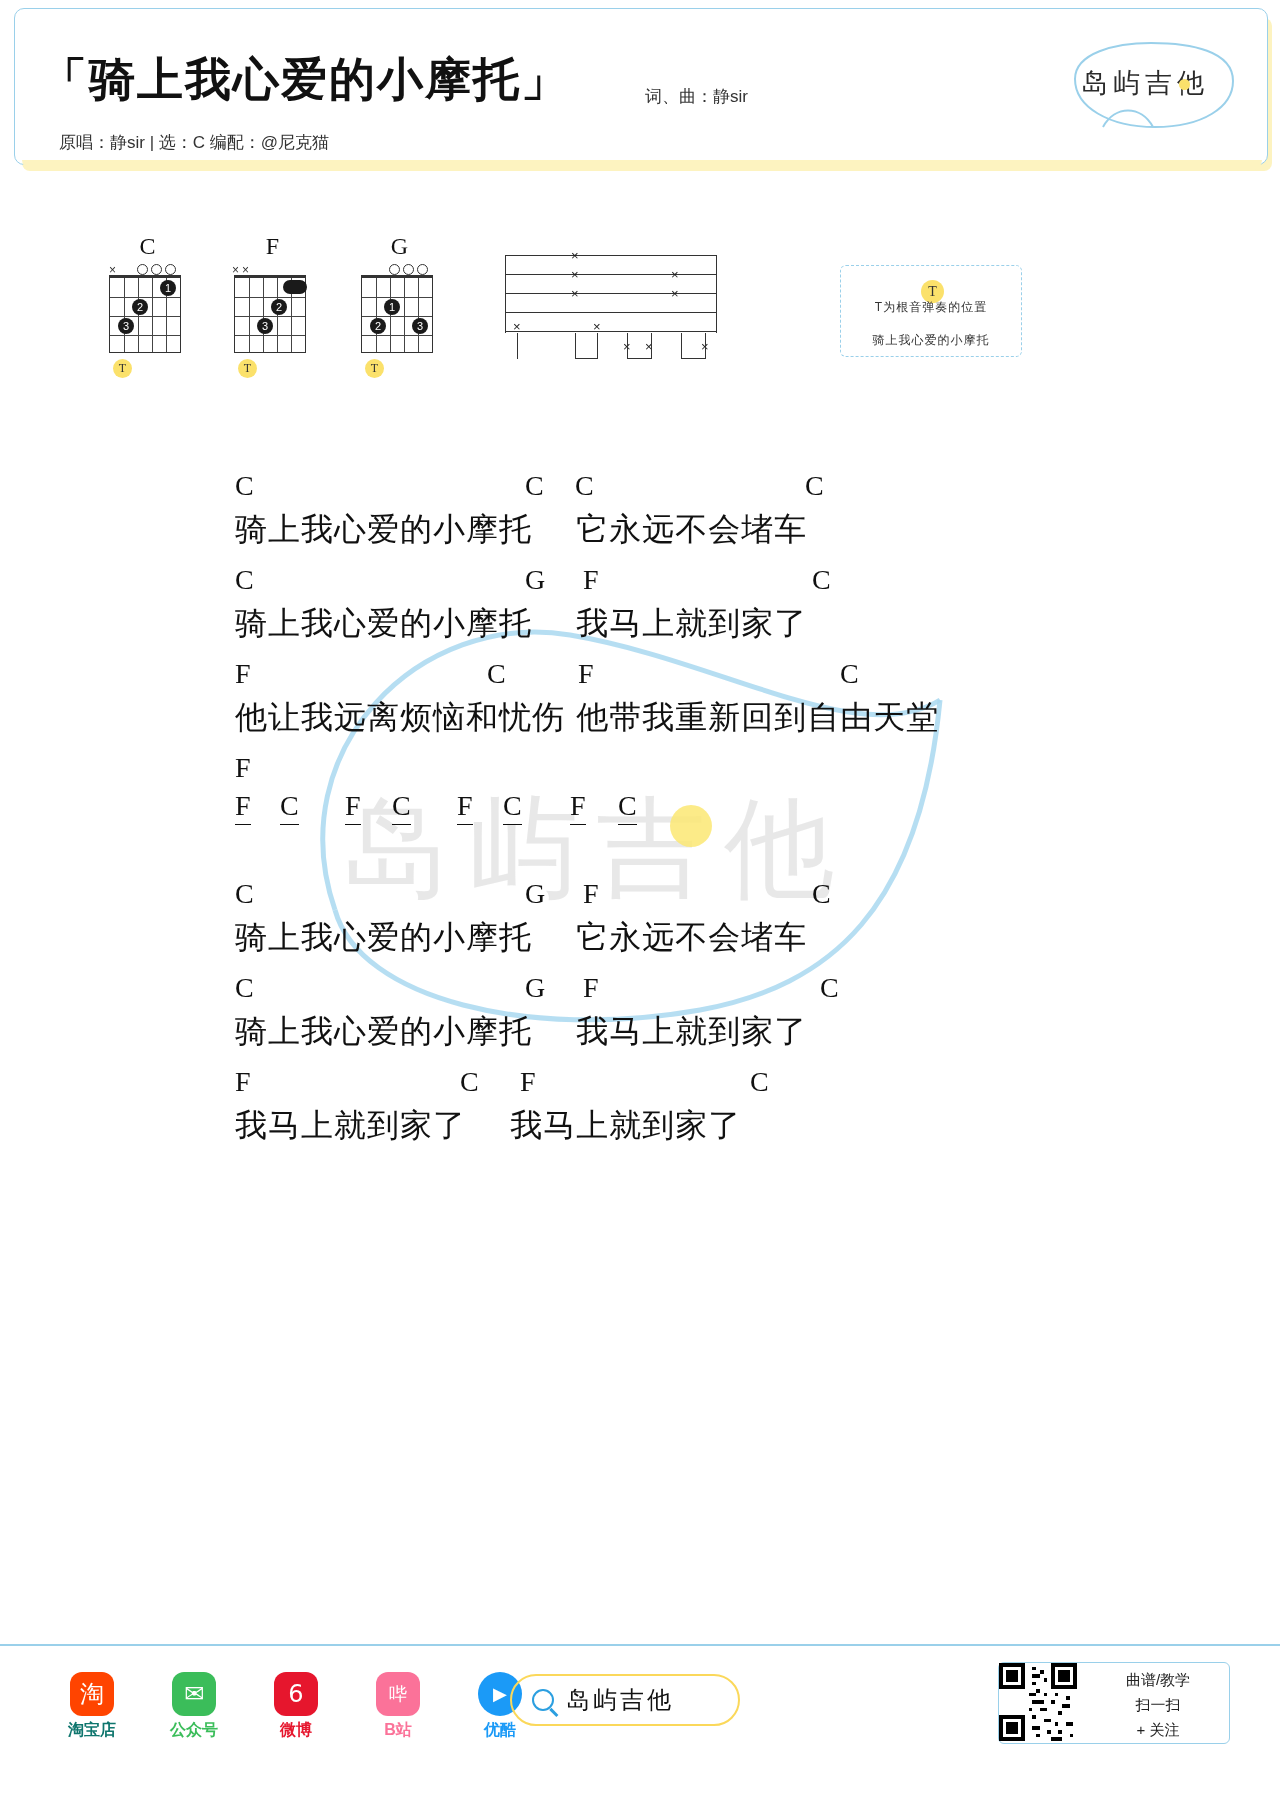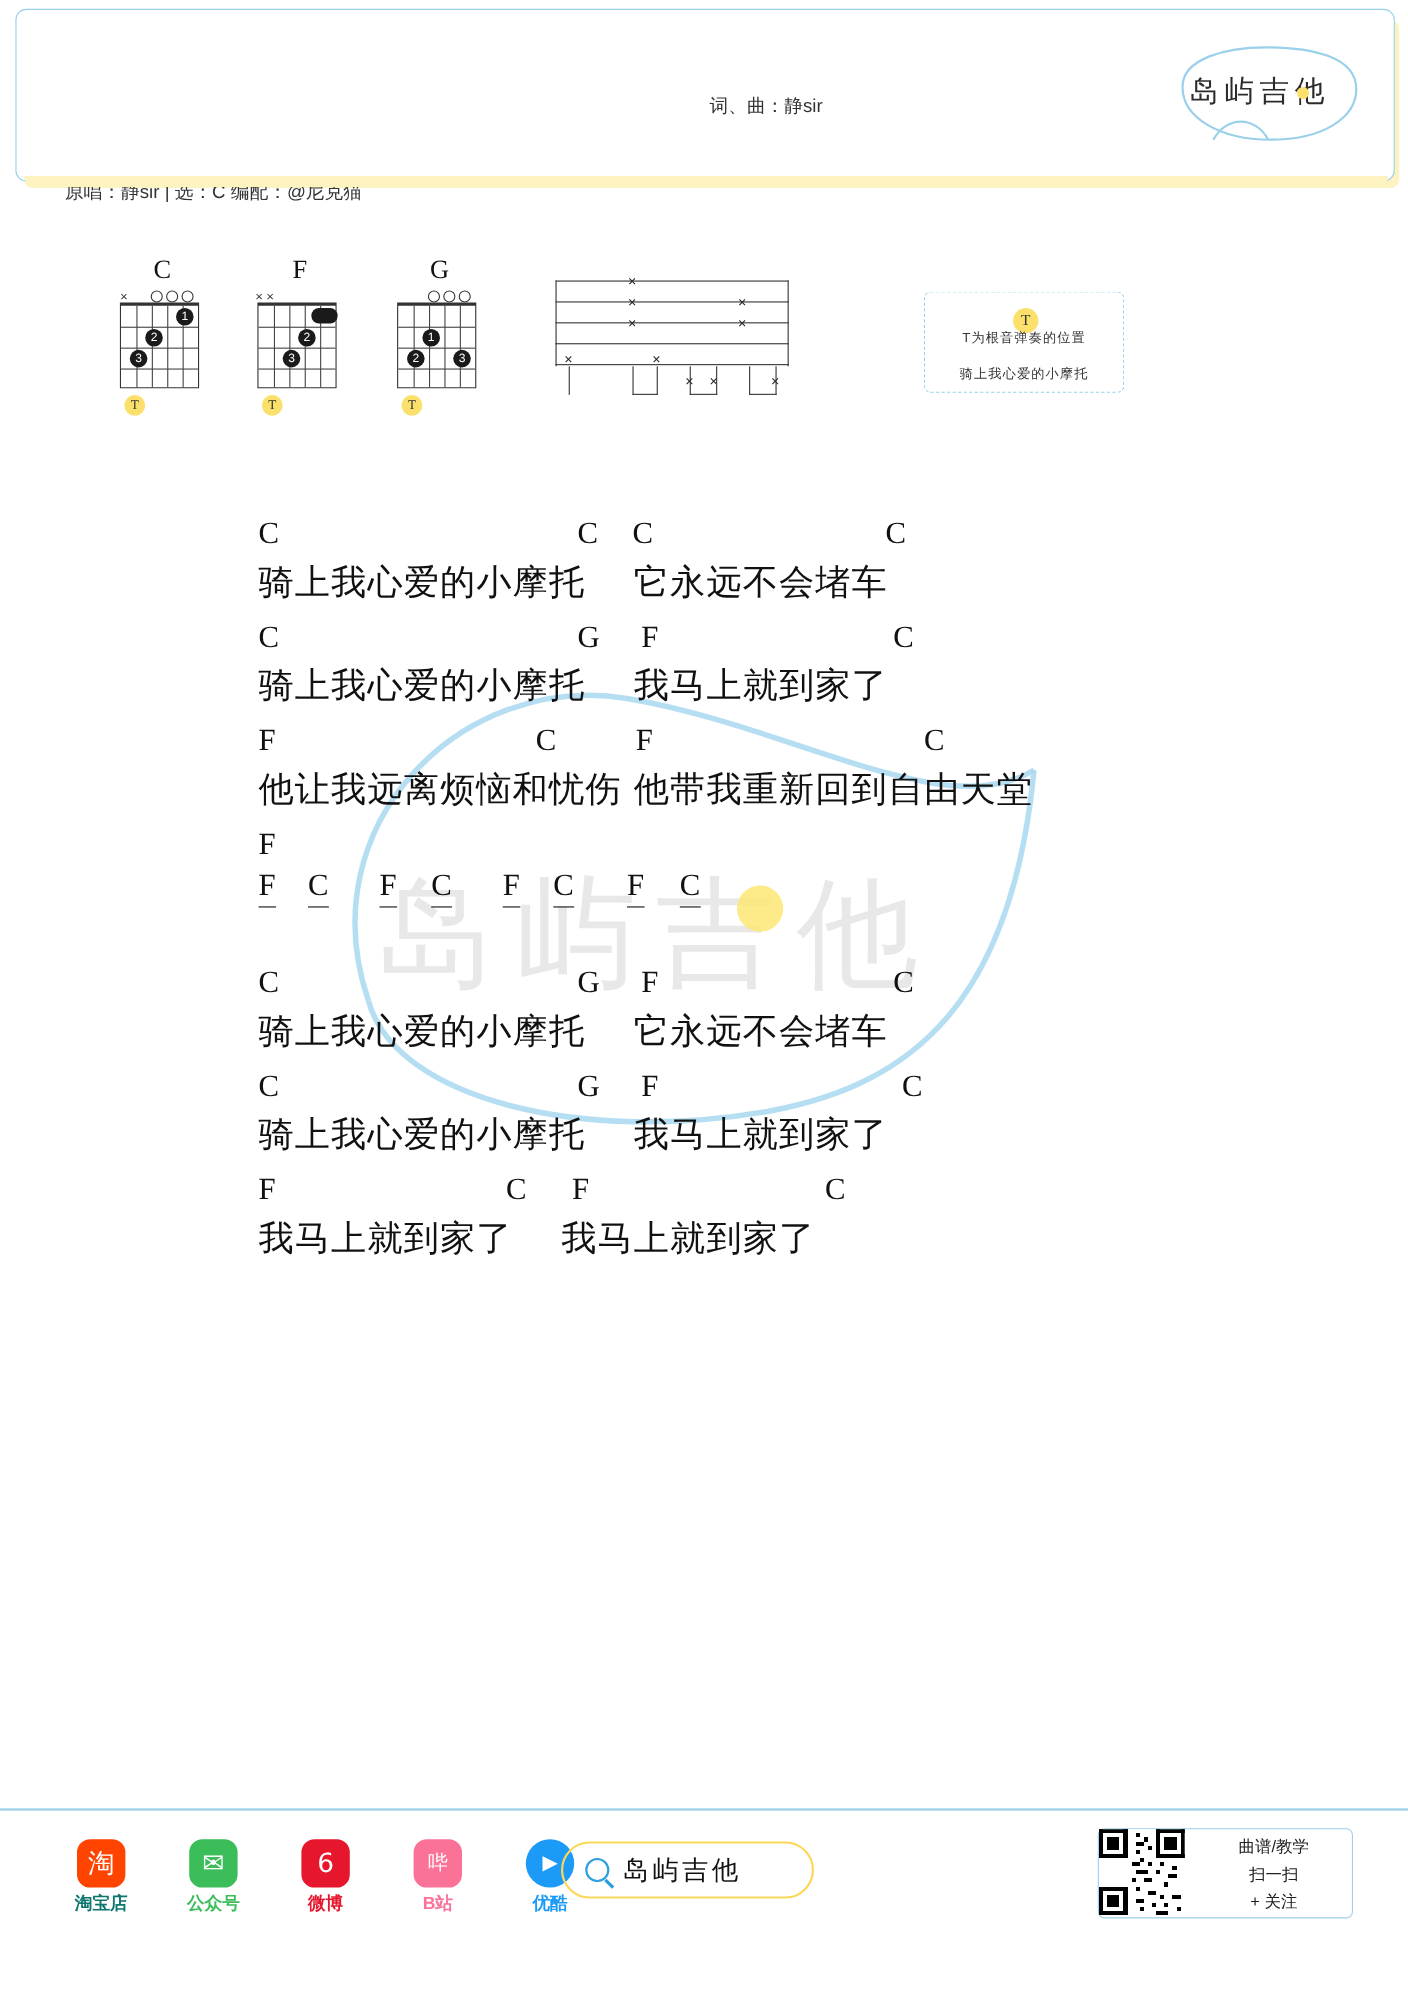--- a/index.html
+++ b/index.html
@@ -29,21 +29,21 @@
     font-family:"DejaVu Sans",sans-serif;
     color:#111;
     white-space:nowrap;
   }
   .credit-top{
     position:absolute;left:630px;top:76px;
     font-size:17px;color:#333;white-space:nowrap;
   }
   .credit-sub{
     position:absolute;left:44px;top:122px;
-    font-size:17px;color:#333;white-space:nowrap;margin-top:32px;
+    font-size:17px;color:#333;white-space:nowrap;
   }
   .logo-box{
     position:absolute;right:24px;top:26px;width:180px;height:100px;
   }
   .logo-text{
     position:absolute;left:18px;top:30px;
     font-size:27px;letter-spacing:5px;color:#2b2b2b;
     font-family:"DejaVu Sans",sans-serif;
   }
   .logo-dot{
@@ -170,20 +170,21 @@
     position:absolute;right:50px;top:16px;width:230px;height:80px;
     border:1.5px solid #9ad0ea;border-radius:6px;display:flex;margin-left:44px;
   }
   .qr{width:78px;height:78px;margin:0px 10px 0 0;}
   .qrtext{flex:1;text-align:center;font-size:15px;line-height:25px;padding-top:4px;color:#222;}
 </style>
 </head>
 <body>
 
 <div class="header">
+  <div class="title">「骑上我心爱的小摩托」</div>
   <div class="credit-top">词、曲：静sir</div>
   <div class="credit-sub">原唱：静sir |  选：C   编配：@尼克猫</div>
   <div class="logo-box">
     <svg width="180" height="100" viewBox="0 0 180 100">
       <path d="M12 44 C12 18, 52 8, 88 8 C128 8, 170 16, 170 46 C170 72, 140 92, 92 92 C46 92, 12 72, 12 44 Z" fill="none" stroke="#9ad0ea" stroke-width="2"></path>
       <path d="M40 92 C52 70, 78 70, 90 92" fill="none" stroke="#9ad0ea" stroke-width="2"></path>
     </svg>
     <div class="logo-text">岛屿吉他</div>
     <div class="logo-dot"></div>
   </div>

